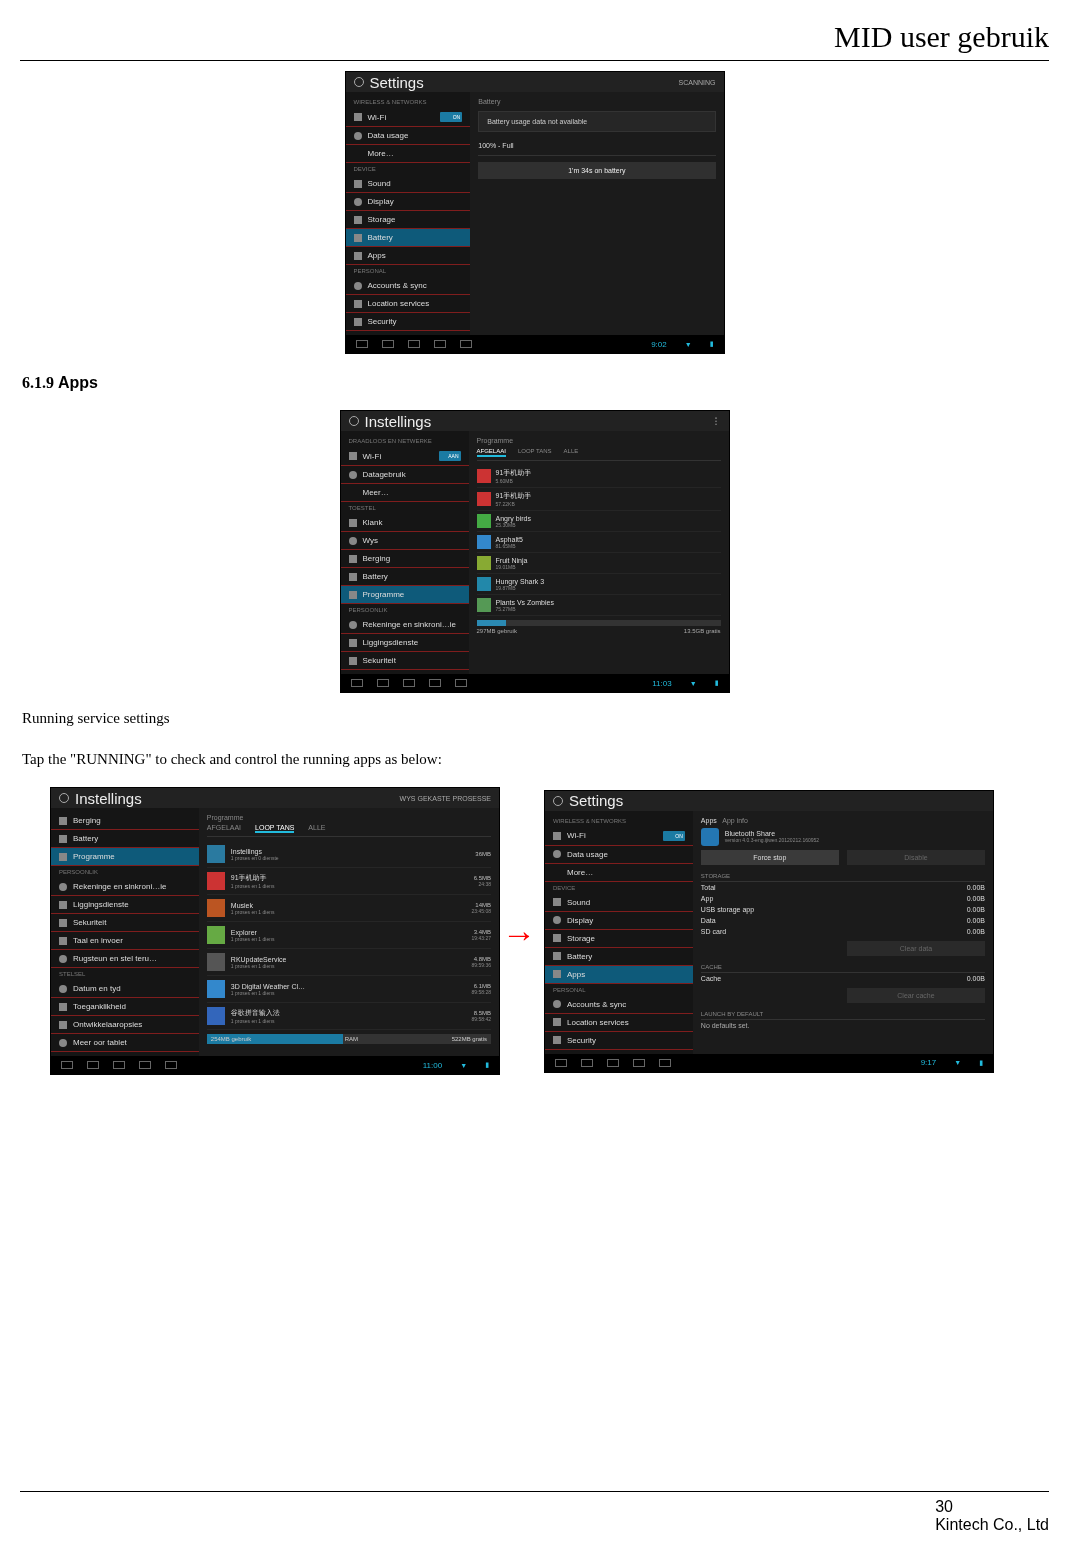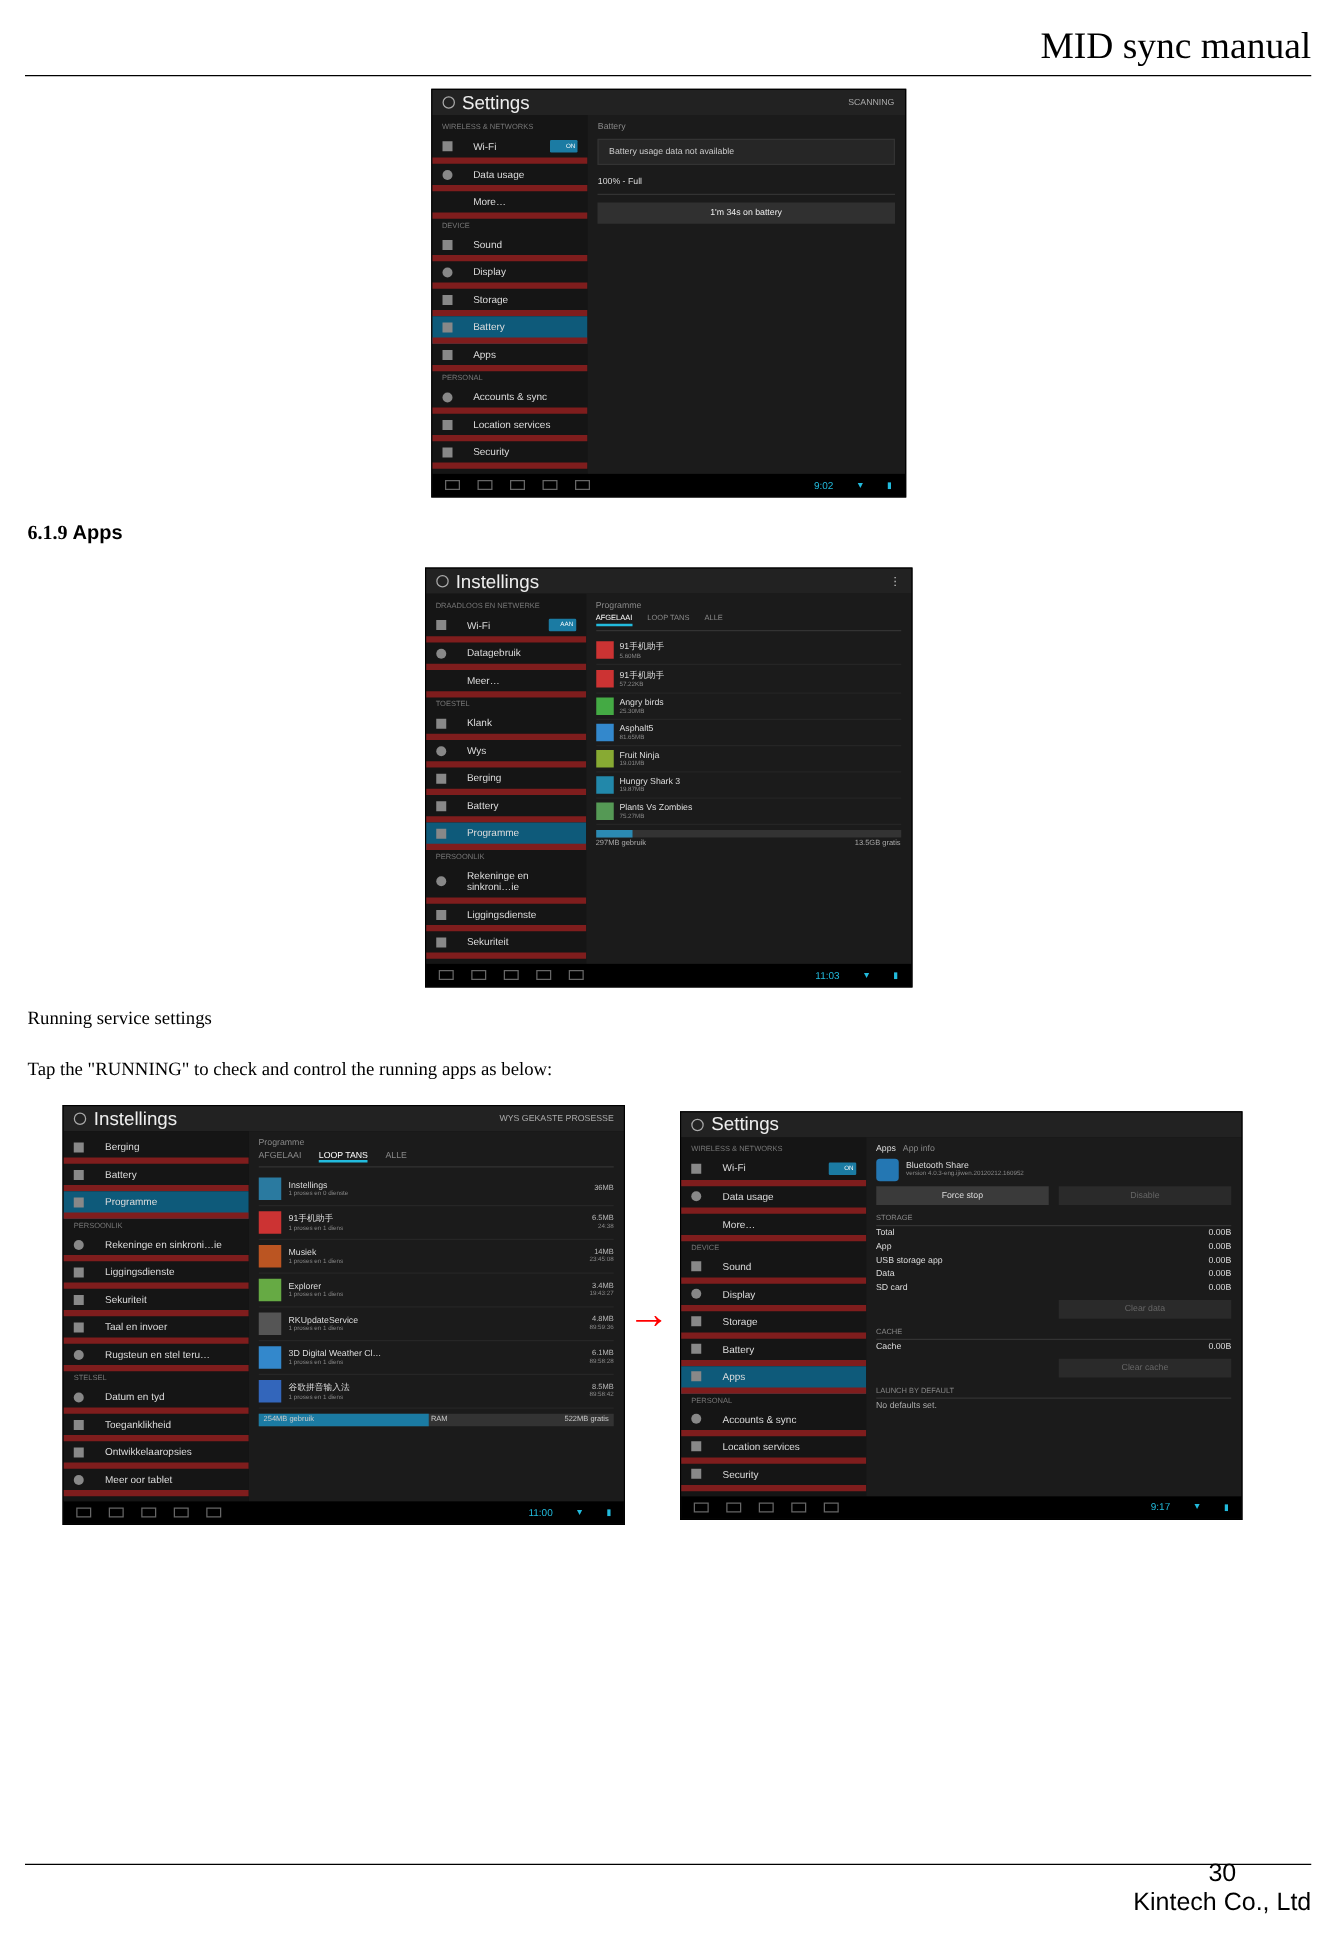--- a/index.html
+++ b/index.html
@@ -1,39 +1,39 @@
 <!DOCTYPE html>
 <html><head>
 <meta charset="utf-8">
 <style>
   * { box-sizing: border-box; margin: 0; padding: 0; }
   body { font-family: "Times New Roman", serif; background: #fff; width: 1069px; margin: 0 auto; color: #000; }
   .page { padding: 20px 20px 10px 20px; position: relative; min-height: 1552px; }
   .header-title { text-align: right; font-size: 30px; font-family: "Times New Roman", serif; border-bottom: 1px solid #000; padding-bottom: 6px; margin-bottom: 10px; }
-  .footer { position: absolute; bottom: 18px; right: 20px; text-align: center; font-size: 20px; font-family: Arial, sans-serif; }
+  .footer { position: absolute; bottom: 18px; right: 20px; text-align: left; font-size: 16px; font-family: Arial, sans-serif; }
   .footer .pnum { display: block; }
   .footer-bar { position: absolute; bottom: 60px; left: 20px; right: 20px; border-top: 1px solid #000; }
 
   .section-heading { font-size: 16px; font-weight: bold; margin: 20px 0 18px 2px; font-family: Arial, sans-serif; }
   .section-heading .num { font-family: "Times New Roman", serif; font-weight: bold; }
   .body-text { font-size: 15px; margin: 10px 0 14px 2px; font-family: "Times New Roman", serif; line-height: 1.8; }
   .inline-icon { display: inline-block; width: 42px; height: 42px; vertical-align: middle; background: #51aee2; border: 2px solid #888; border-radius: 3px; position: relative; margin: 0 5px; }
   .inline-icon::after { content:""; position:absolute; left:9px; top:9px; width:20px; height:20px; background:#fff; clip-path: polygon(15% 15%,85% 15%,85% 65%,65% 45%,35% 75%,15% 55%); }
   .inline-icon::before { content:""; position:absolute; right:8px; top:8px; width:6px; height:6px; border-radius:50%; background:#fff; }
 
   
   .shot { background:#111; color:#ddd; font-family: Arial, sans-serif; font-size:8px; border:1px solid #000; position:relative; }
   .shot .topbar { background:#222; display:flex; align-items:center; padding:4px 8px; height:20px; }
   .shot .topbar .gear { width:10px; height:10px; border:1px solid #aaa; border-radius:50%; margin-right:6px; }
   .shot .topbar .title { color:#eee; font-size:15px; }
   .shot .topbar .right { margin-left:auto; font-size:7px; color:#aaa; }
   .shot .main { display:flex; }
   .shot .sidebar { width:33%; background:#151515; padding:4px 0; }
   .shot .sidecat { color:#777; font-size:6px; padding:3px 8px; text-transform:uppercase; }
-  .shot .sideitem { display:flex; align-items:center; padding:4px 8px; gap:17px; color:#ddd; border-bottom:5px solid #7f1d1d; }
+  .shot .sideitem { display:flex; align-items:center; padding:4px 8px; gap:6px; color:#ddd; border-bottom:1px solid #7f1d1d; }
   .shot .sideitem.sel { background:#0e5a7a; }
   .shot .sideitem .ic { width:8px; height:8px; background:#888; flex-shrink:0; }
   .shot .sideitem .ic.round { border-radius:50%; }
   .shot .toggle { margin-left:auto; width:22px; height:10px; background:#1b7ba3; border-radius:1px; color:#fff; font-size:5px; text-align:right; padding-right:2px; line-height:10px; }
   .shot .content { flex:1; background:#1b1b1b; padding:6px 8px; }
   .shot .navbar { height:18px; background:#000; display:flex; align-items:center; gap:14px; padding:0 10px; }
   .shot .navbar .k { width:12px; height:8px; border:1px solid #666; }
   .shot .navbar .clock { margin-left:auto; color:#2bd; font-size:8px; }
   .shot .navbar .stat { color:#2bd; font-size:7px; margin-left:4px; }
 
@@ -81,21 +81,21 @@
   .shot4 .btnrow { display:flex; gap:8px; margin:4px 0 6px 0; }
   .shot4 .btn { background:#3a3a3a; color:#ddd; font-size:7px; padding:4px 0; text-align:center; flex:1; }
   .shot4 .btn.dis { color:#666; background:#2a2a2a; }
   .shot4 .secthead { font-size:6px; color:#888; text-transform:uppercase; margin-top:4px; padding:2px 0; border-bottom:1px solid #333; }
   .shot4 .kv { display:flex; justify-content:space-between; font-size:7px; padding:2px 0; }
 </style>
 </head>
 <body>
 
 <div class="page">
-  <div class="header-title">MID sync manual</div>
+  <div class="header-title">MID user gebruik</div>
 
   <div class="shot1-wrap">
     <div class="shot shot1">
       <div class="topbar">
         <span class="gear"></span>
         <span class="title">Settings</span>
         <span class="right">SCANNING</span>
       </div>
       <div class="main">
         <div class="sidebar">

